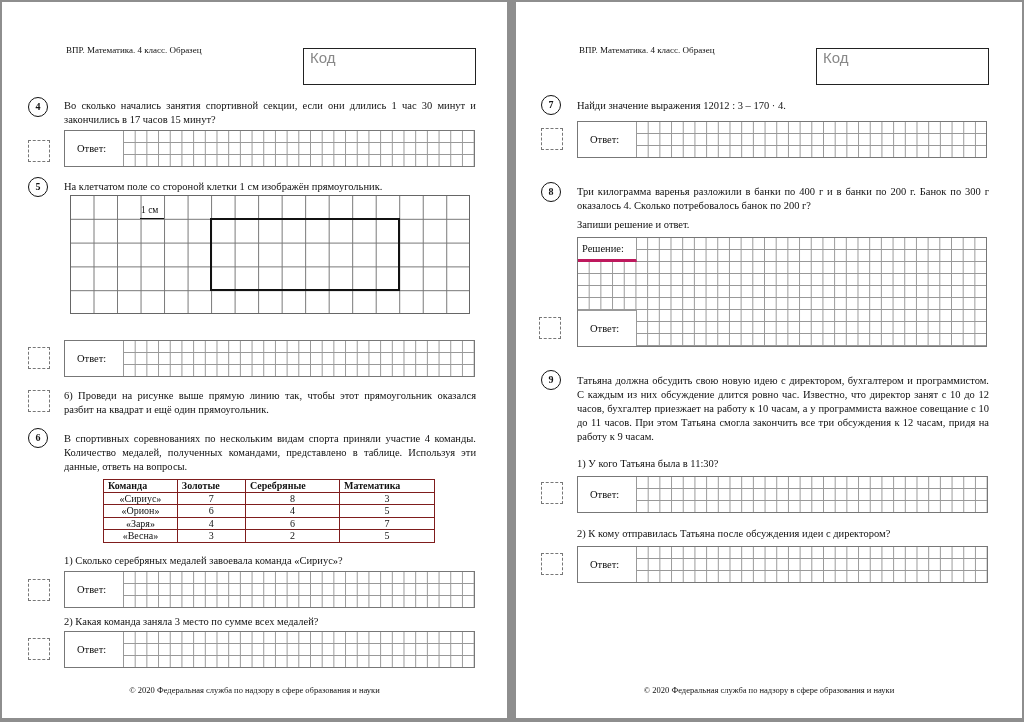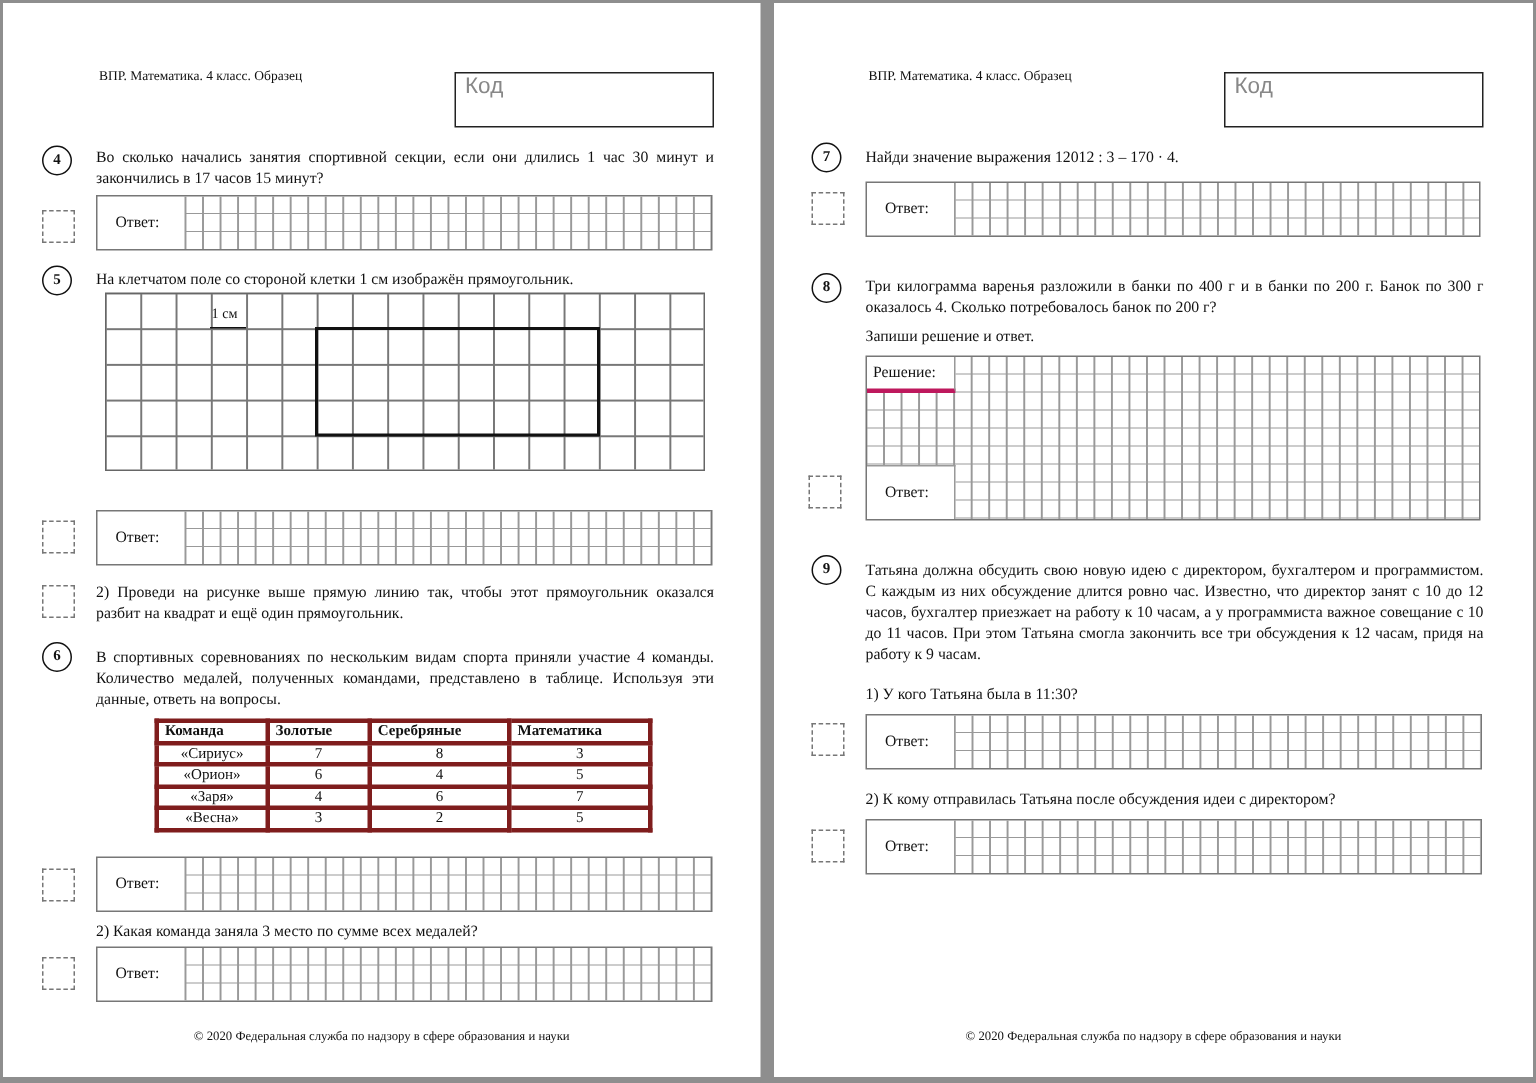--- a/index.html
+++ b/index.html
@@ -57,21 +57,21 @@
   }
   .rect-shape { position: absolute; border: 2px solid #111; box-sizing: border-box; }
   .unit-label { position: absolute; font-size: 9.5px; }
   .unit-line { position: absolute; height: 0; border-top: 1.5px solid #111; }
 
   
   table.medals {
     position: absolute; border-collapse: collapse; font-size: 10px; border: 1px solid #333;
   }
   table.medals th, table.medals td {
-    border: 3px solid #7f1d1d; padding: 0 4px; height: 11.5px; line-height: 11px;
+    border: 1px solid #7f1d1d; padding: 0 4px; height: 11.5px; line-height: 11px;
   }
   table.medals th { font-weight: bold; text-align: left; }
   table.medals th:first-child { text-align: left; }
   table.medals td { text-align: center; }
   table.medals td:first-child { text-align: center; }
 
   
   .solution-box {
     position: absolute; border: 1px solid #777; box-sizing: border-box;
     background-image:
@@ -110,21 +110,21 @@
   <div class="unit-label" style="left:139px; top:203px;text-align:right;">1 см</div>
   <div class="unit-line" style="left:138px; top:216px; width:24px;"></div>
 
   <div class="score-box" style="left:26px; top:345px;"></div>
   <div class="answer-box" style="left:62px; top:338px; width:411px;">
     <div class="answer-label">Ответ:</div>
     <div class="answer-grid"></div>
   </div>
 
   <div class="score-box" style="left:26px; top:388px;"></div>
-  <div class="qtext" style="left:62px; top:387px; width:412px;">2) Проведи на рисунке выше прямую линию так, чтобы этот прямоугольник оказался разбит на квадрат и ещё один прямоугольник.</div>
+  <div class="qtext" style="left:62px; top:387px; width:412px;">6) Проведи на рисунке выше прямую линию так, чтобы этот прямоугольник оказался разбит на квадрат и ещё один прямоугольник.</div>
 
   <div class="qnum" style="left:26px; top:426px;">6</div>
   <div class="qtext" style="left:62px; top:430px; width:412px;">В спортивных соревнованиях по нескольким видам спорта приняли участие 4 команды. Количество медалей, полученных командами, представлено в таблице. Используя эти данные, ответь на вопросы.</div>
 
   <table class="medals" style="left:101px; top:477px; width:332px;">
     <thead>
       <tr>
         <th>Команда</th>
         <th>Золотые</th>
         <th>Серебряные</th>
@@ -152,20 +152,21 @@
       </tr>
       <tr>
         <td>«Весна»</td>
         <td>3</td>
         <td>2</td>
         <td>5</td>
       </tr>
     </tbody>
   </table>
 
+  <div class="subq" style="left:62px; top:552px; width:412px;">1) Сколько серебряных медалей завоевала команда «Сириус»?</div>
   <div class="score-box" style="left:26px; top:577px;"></div>
   <div class="answer-box" style="left:62px; top:569px; width:411px;">
     <div class="answer-label">Ответ:</div>
     <div class="answer-grid"></div>
   </div>
 
   <div class="subq" style="left:62px; top:613px; width:412px;">2) Какая команда заняла 3 место по сумме всех медалей?</div>
   <div class="score-box" style="left:26px; top:636px;"></div>
   <div class="answer-box" style="left:62px; top:629px; width:411px;">
     <div class="answer-label">Ответ:</div>

